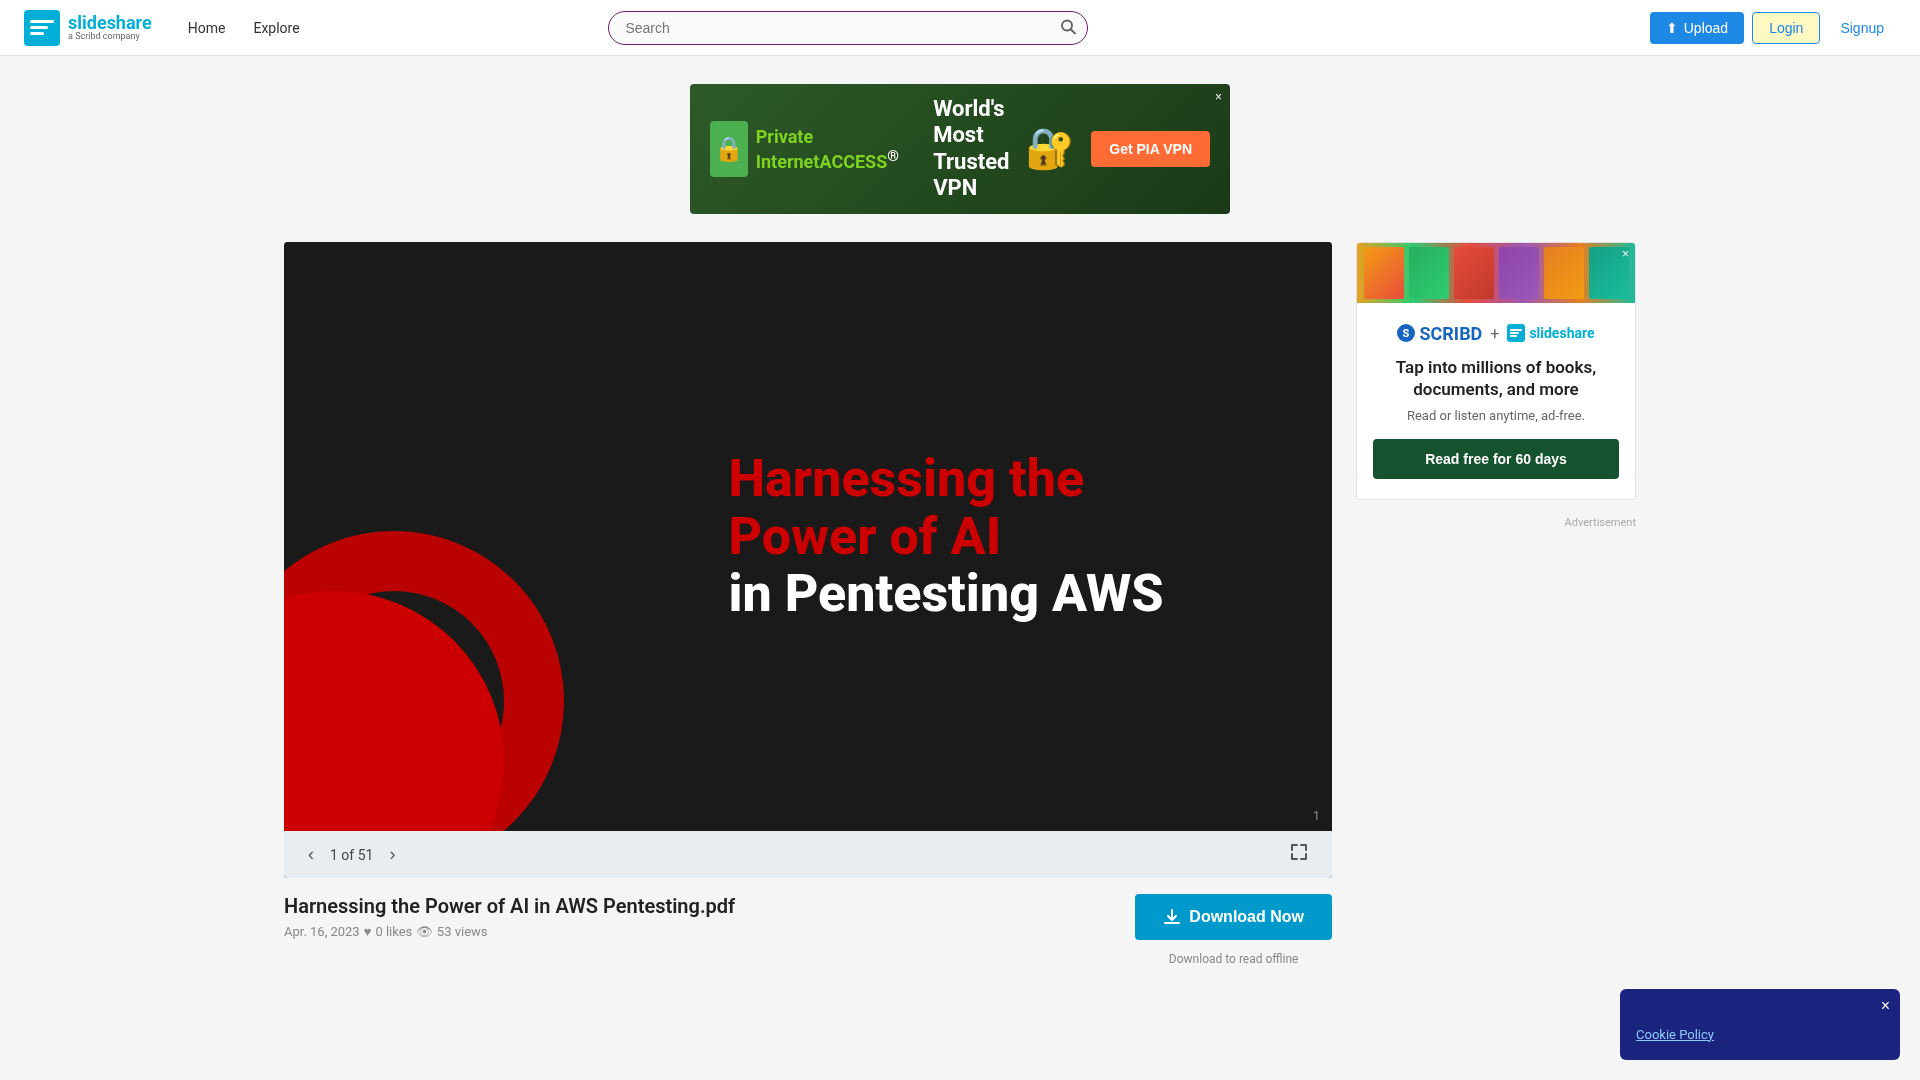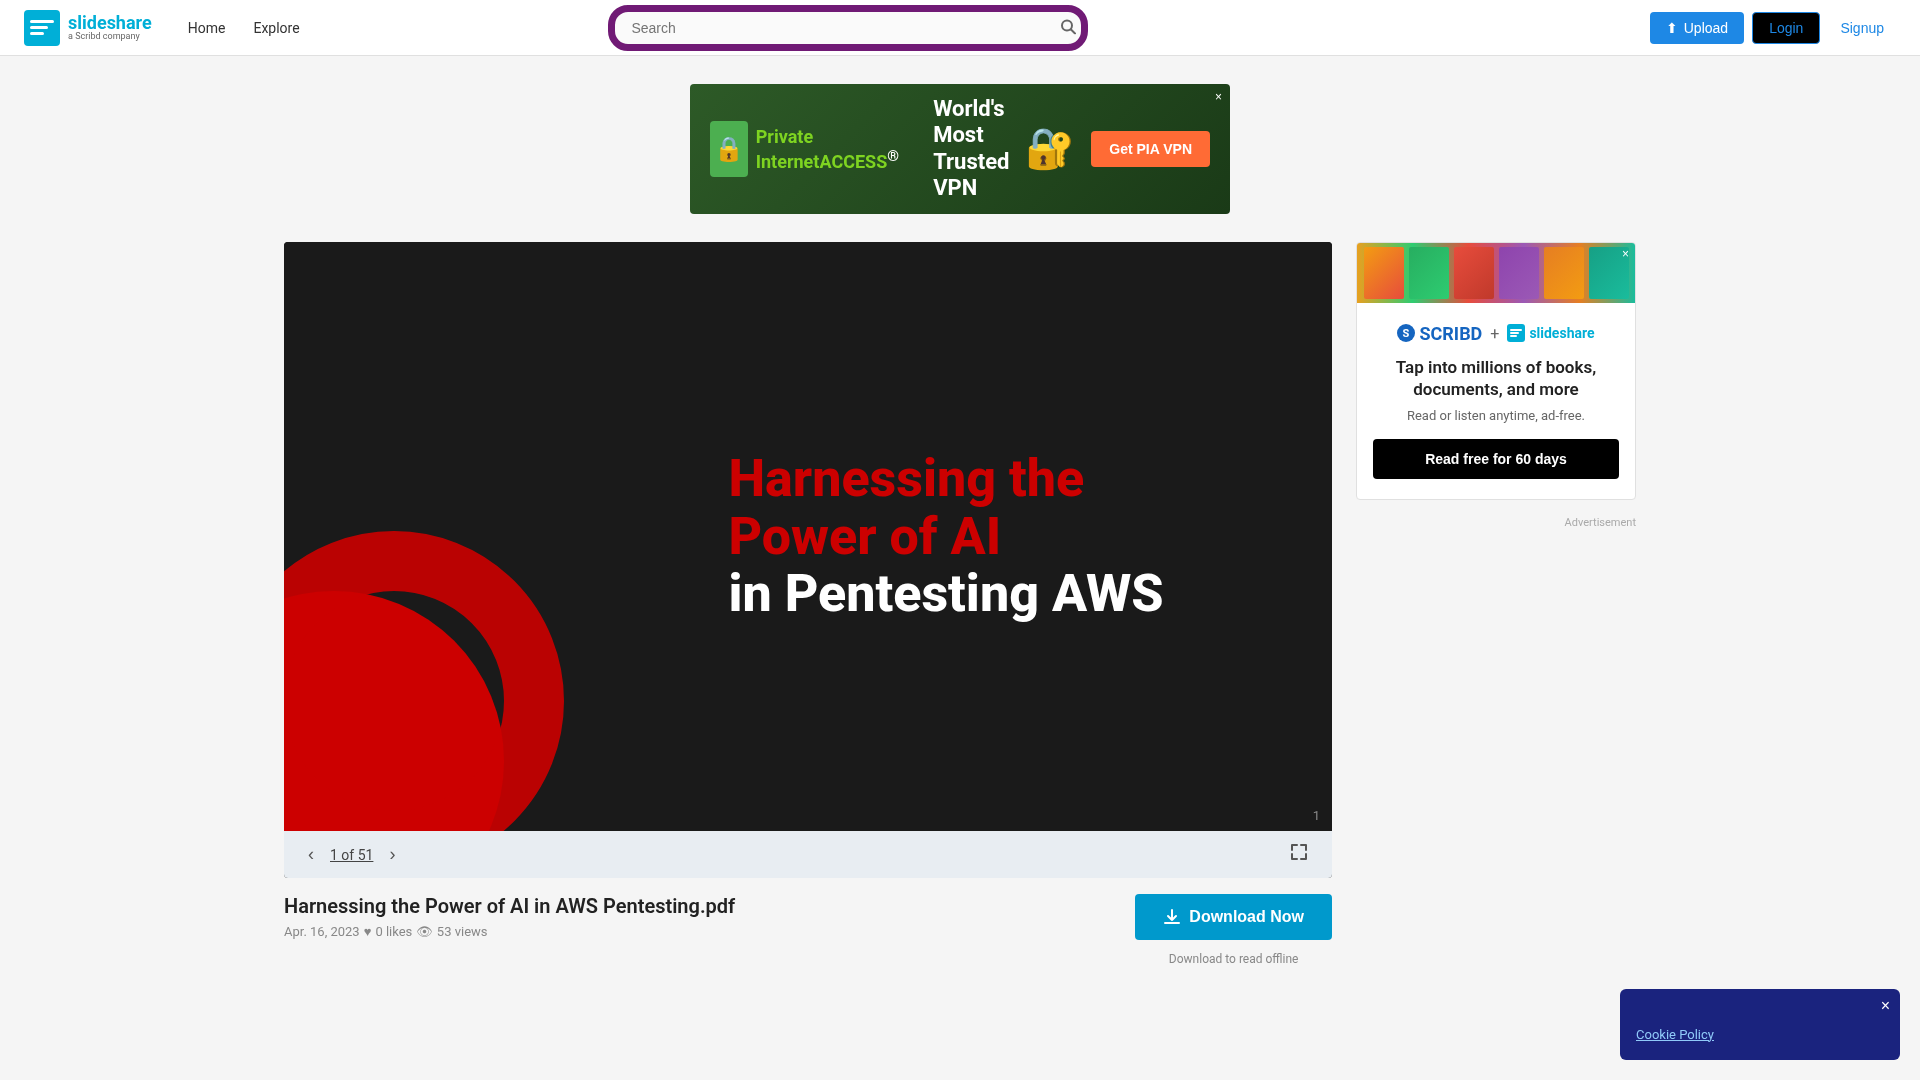--- a/index.html
+++ b/index.html
@@ -57,21 +57,21 @@
     }
     .search-bar {
       flex: 1;
       max-width: 480px;
       position: relative;
       margin: 0 auto;
     }
     .search-input {
       width: 100%;
       padding: 8px 40px 8px 16px;
-      border: 7px solid #701a75;
+      border: 1px solid #701a75;
       border-radius: 20px;
       font-size: 14px;
       outline: none;
       background: #fafafa;
     }
     .search-icon-btn {
       position: absolute;
       right: 12px;
       top: 50%;
       transform: translateY(-50%);
@@ -94,21 +94,21 @@
       border-radius: 4px;
       font-size: 14px;
       cursor: pointer;
       display: flex;
       align-items: center;
       gap: 6px;
     }
     .login-btn {
       border: 1px solid #1e88e5;
       color: #1e88e5;
-      background: #000000;
+      background: #fef9c3;
       padding: 7px 16px;
       border-radius: 4px;
       font-size: 14px;
       cursor: pointer;
     }
     .signup-btn {
       color: #1e88e5;
       background: none;
       border: none;
       padding: 7px 12px;
@@ -272,21 +272,21 @@
     .slide-nav-left { display: flex; align-items: center; gap: 8px; }
     .slide-nav-btn {
       background: none;
       border: none;
       cursor: pointer;
       color: #555;
       font-size: 18px;
       padding: 4px 8px;
       border-radius: 4px;
     }
-    .slide-page-info { font-size: 14px; color: #444; text-decoration: underline; }
+    .slide-page-info { font-size: 14px; color: #444; }
     .slide-fullscreen-btn {
       background: none;
       border: none;
       cursor: pointer;
       color: #555;
       font-size: 18px;
       padding: 4px 8px;
     }
 
     
@@ -388,21 +388,21 @@
       color: #00afd7;
       font-weight: 700;
       display: flex;
       align-items: center;
       gap: 4px;
     }
     .plus-sign { color: #666; font-size: 16px; }
     .promo-headline { font-size: 17px; font-weight: 600; color: #222; margin-bottom: 8px; line-height: 1.3; }
     .promo-sub { font-size: 13px; color: #666; margin-bottom: 16px; }
     .promo-cta {
-      background: #000000;
+      background: #14532d;
       color: #fff;
       border: none;
       padding: 12px 24px;
       border-radius: 4px;
       font-size: 14px;
       font-weight: 600;
       cursor: pointer;
       width: 100%;
     }
     .ad-label { font-size: 11px; color: #aaa; text-align: right; margin-top: 12px; }

